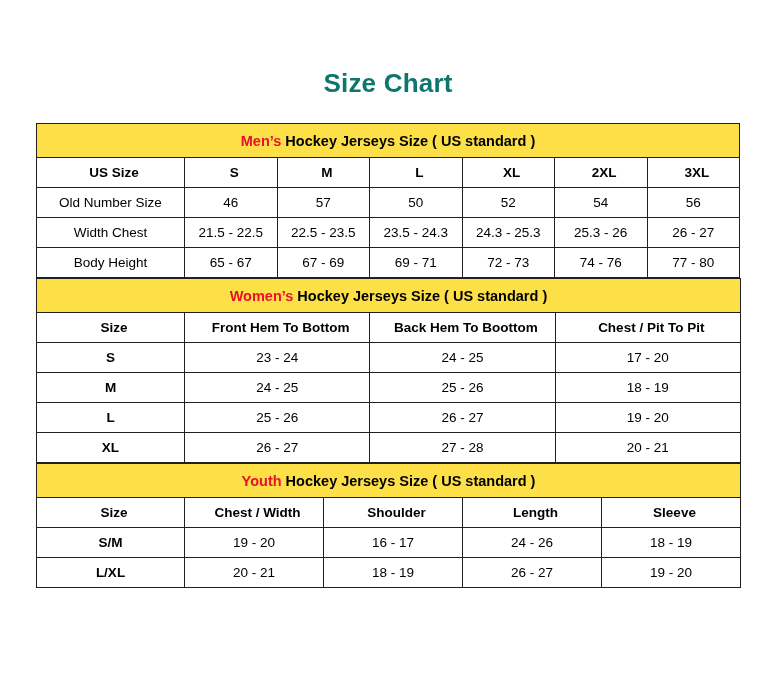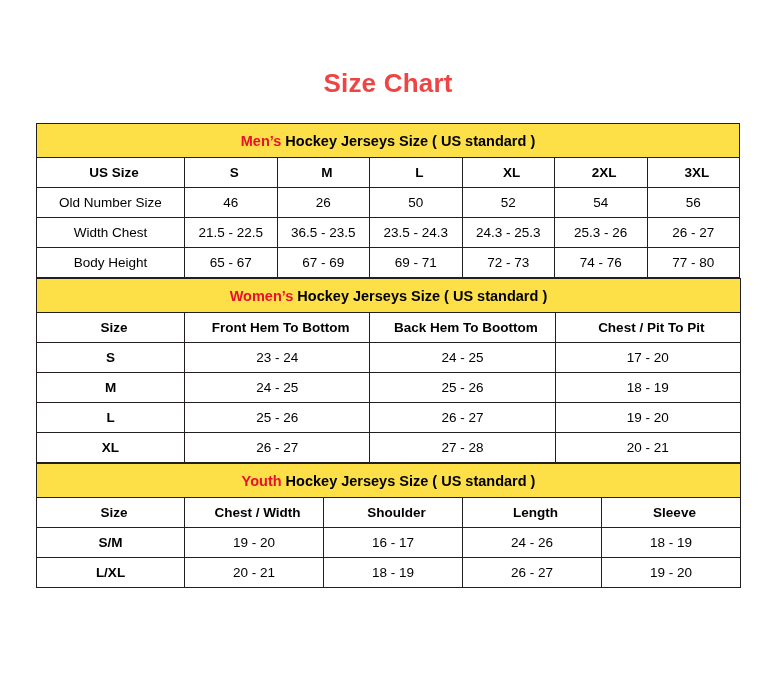--- a/index.html
+++ b/index.html
@@ -14,21 +14,21 @@
     color: #000000;
   }
   .page {
     position: relative;
     width: 776px;
     height: 692px;
     box-sizing: border-box;
   }
   .title {
     text-align: center;
-    color: #ef4444;
+    color: #0f766e;
     font-size: 26px;
     font-weight: bold;
     padding-top: 68px;
     letter-spacing: 0.2px;
   }
   .tables-wrap {
     margin: 24px 36px 0 36px;
   }
   table {
     width: 704px;
@@ -101,30 +101,30 @@
           <td>S</td>
           <td>M</td>
           <td>L</td>
           <td>XL</td>
           <td>2XL</td>
           <td>3XL</td>
         </tr>
         <tr>
           <td class="rowlabel">Old Number Size</td>
           <td>46</td>
-          <td>26</td>
+          <td>57</td>
           <td>50</td>
           <td>52</td>
           <td>54</td>
           <td>56</td>
         </tr>
         <tr>
           <td class="rowlabel">Width Chest</td>
           <td>21.5 - 22.5</td>
-          <td>36.5 - 23.5</td>
+          <td>22.5 - 23.5</td>
           <td>23.5 - 24.3</td>
           <td>24.3 - 25.3</td>
           <td>25.3 - 26</td>
           <td>26 - 27</td>
         </tr>
         <tr>
           <td class="rowlabel">Body Height</td>
           <td>65 - 67</td>
           <td>67 - 69</td>
           <td>69 - 71</td>

